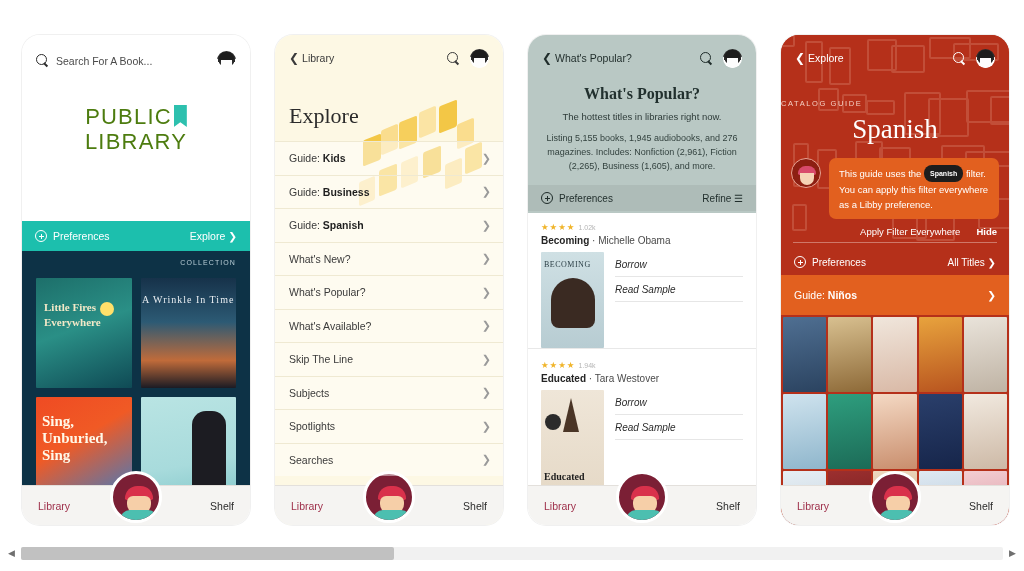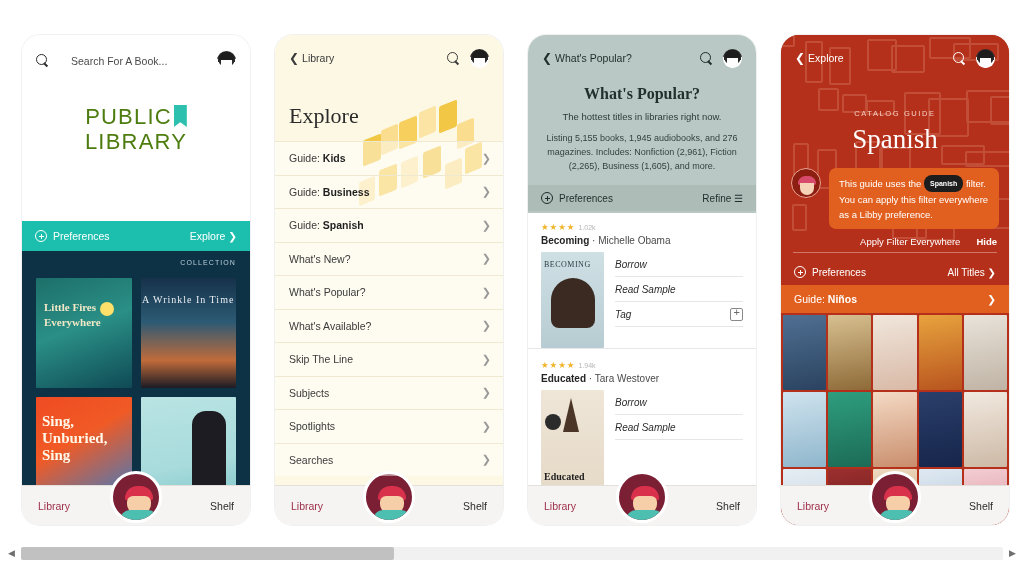--- a/index.html
+++ b/index.html
@@ -88,21 +88,21 @@
     position: absolute; left: 50%; bottom: 2px; transform: translateX(-50%);
     width: 52px; height: 52px; border-radius: 50%;
     background: #7b1f35; border: 3px solid #fff; overflow: hidden;
   }
   .tab-avatar .hat { position:absolute; left:12px; top:12px; width:28px; height:14px; background:#d9314b; border-radius: 14px 14px 2px 2px;}
   .tab-avatar .face { position:absolute; left:14px; top:22px; width:24px; height:18px; background:#f6cfa8; border-radius: 6px 6px 10px 10px;}
   .tab-avatar .body { position:absolute; left:7px; top:36px; width:38px; height:18px; background:#4cbfb0; border-radius: 10px 10px 0 0;}
 
   
   .p1-top { background: #ffffff; height: 186px; position: relative; }
-  .p1-search { display: flex; align-items: center; gap: 22px; padding: 16px 14px 0 14px; color: #2b2b2b; }
+  .p1-search { display: flex; align-items: center; gap: 7px; padding: 16px 14px 0 14px; color: #2b2b2b; }
   .p1-search .ph { font-size: 10.5px; color: #4a4a4a; }
   .p1-logo { margin-top: 34px; text-align: center; }
   .p1-logo .l1, .p1-logo .l2 {
     font-family: "Liberation Sans", sans-serif; font-size: 22px; letter-spacing: 1.2px;
     color: #4d7c0f; line-height: 25px;
   }
   .p1-logo .l1 { position: relative; display: inline-block; }
   .book-mark {
     display: inline-block; width: 13px; height: 22px; background: #2dc0ae;
     vertical-align: -3px; margin-left: 2px;
@@ -183,21 +183,21 @@
     border-bottom: 1px solid #e6e6e6;
   }
   .tag-ic { width: 13px; height: 13px; border: 1px solid #8a8a8a; border-radius: 2px; position: relative; }
   .tag-ic::before { content:"+"; position:absolute; left:2.5px; top:-3px; font-size:11px; color:#6a6a6a; font-style: normal;}
 
   
   #phone4 .body4 { height: 100%; background: #b5301a; position: relative; }
   .p4-hero { background: #b5301a; position: relative; overflow: hidden; }
   .p4-pattern { position: absolute; inset: 0; opacity: .18; }
   .p4-pattern i { position: absolute; border: 2px solid #ffd6c4; border-radius: 2px; }
-  .p4-kicker { text-align: center; font-size: 7.5px; letter-spacing: 1.6px; color: #f4cfc3; margin-top: 28px; position: relative; }
+  .p4-kicker { text-align: left; font-size: 7.5px; letter-spacing: 1.6px; color: #f4cfc3; margin-top: 18px; position: relative; }
   .p4-title { text-align: center; font-family: "Liberation Serif", serif; font-size: 27px; color: #fff; margin-top: 6px; position: relative; }
   .p4-tip { position: relative; margin: 13px 10px 0 10px; display: flex; gap: 8px; }
   .p4-tip .ava { width: 30px; height: 30px; border-radius: 50%; background: #8d1f12; border: 1.5px solid #e8a292; position: relative; flex: none; overflow:hidden;}
   .p4-tip .ava::before { content:""; position:absolute; left:6px; top:7px; width:18px; height:9px; background:#d84a6b; border-radius:9px 9px 2px 2px;}
   .p4-tip .ava::after { content:""; position:absolute; left:8px; top:14px; width:14px; height:12px; background:#f6d3b6; border-radius:0 0 7px 7px;}
   .p4-bubble {
     background: #e2601f; color: #fff; font-size: 9.5px; line-height: 15px;
     border-radius: 7px; padding: 7px 10px; flex: 1;
   }
   .chip { background:#1d1d1d; color:#fff; font-size:7px; font-weight:bold; padding:1px 6px; border-radius:8px; display:inline-block; vertical-align:1px;}
@@ -206,21 +206,21 @@
     gap: 16px; margin: 7px 12px 0 12px; font-size: 9.5px; color: #fff;
     padding-bottom: 5px; border-bottom: 1px solid rgba(255,255,255,.35);
   }
   .p4-tipbtns .hide { font-weight: bold; }
   .p4-prefs {
     position: relative; height: 26px; display: flex; align-items: center;
     justify-content: space-between; padding: 0 13px; font-size: 10px; color: #fff;
     margin-top: 6px;
   }
   .p4-guide {
-    background: #e2601f; height: 28px; display: flex; align-items: center;
+    background: #e2601f; height: 40px; display: flex; align-items: center;
     justify-content: space-between; padding: 0 13px; font-size: 10.5px; color: #fff;
   }
   .p4-grid { display: grid; grid-template-columns: repeat(5, 1fr); gap: 2px; padding: 2px; background: #b5301a; }
   .mini { height: 75px; border-radius: 1px; }
 
   
   .scrollbar {
     position: absolute; left: 0; bottom: 0; width: 1024px; height: 36px;
     background: #fff; display: flex; align-items: center; padding: 0 8px;
   }
@@ -398,24 +398,20 @@
             <div class="bk-cover cv-becoming">
                 <span class="t">BECOMING</span>
                 <span class="hd"></span>
               </div>
             <div class="actions">
               <div class="action">
                   <span>Borrow</span>
                 </div>
               <div class="action">
                   <span>Read Sample</span>
-                </div>
-              <div class="action">
-                  <span>Tag</span>
-                  <span class="tag-ic"></span>
                 </div>
             </div>
           </div>
         </div>
 
         <div class="book-row" style="margin-top:2px">
           <div class="stars"><span>★★★★</span><span class="count">1.94k</span></div>
           <div class="book-title"><b>Educated</b><span> · </span><span>Tara Westover</span></div>
           <div class="book-body">
             <div class="bk-cover cv-educated">

